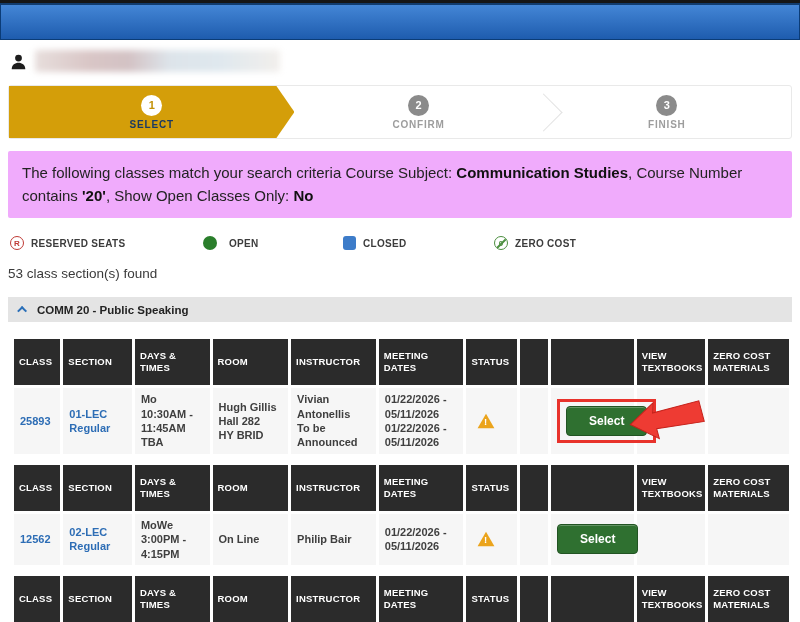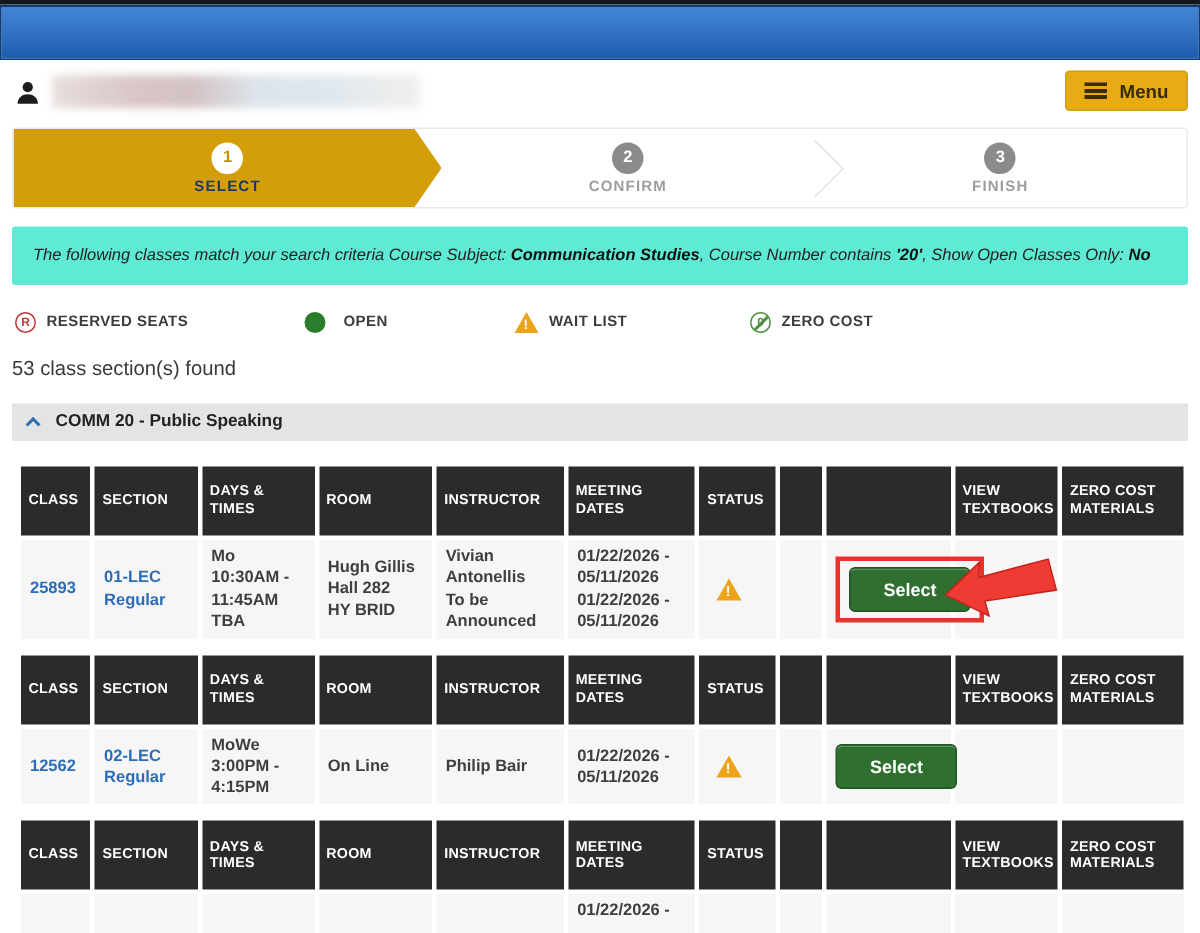--- a/index.html
+++ b/index.html
@@ -38,22 +38,22 @@
   .num-circle { width:21px; height:21px; border-radius:50%; display:flex; align-items:center; justify-content:center;
     font-size:11px; font-weight:bold; }
   .step-1 .num-circle { background:#fff; color:#c29107; }
   .step-grey .num-circle { background:#8b8b8b; color:#fff; }
   .step-label-active { font-size:10px; font-weight:bold; color:#1b3a63; letter-spacing:.8px; }
   .step-label { font-size:10px; font-weight:bold; color:#9d9d9d; letter-spacing:.8px; }
   .chev-div { position:absolute; right:-14px; top:13px; width:27px; height:27px;
     border-top:1px solid #e2e2e2; border-right:1px solid #e2e2e2; transform:rotate(45deg); z-index:2; }
 
   
-  .info-box { margin:12px 8px 0 8px; background:#5eead4; border-radius:2px; padding:11px 14px;
-    font-size:11px; color:#232323; line-height:1.5;font-style:italic; }
+  .info-box { margin:12px 8px 0 8px; background:#f0abfc; border-radius:2px; padding:11px 14px;
+    font-size:15px; color:#232323; line-height:1.5; }
   .info-box b { color:#111; }
 
   
   .legend { display:flex; align-items:center; margin:15px 8px 0 10px; height:20px; }
   .legend-item { display:flex; align-items:center; gap:7px; }
   .li-1{width:193px;} .li-2{width:140px;gap:12px;} .li-3{width:151px;} .li-4{width:157px;}
   .legend-label { font-size:10px; font-weight:bold; color:#3c3c3c; letter-spacing:.3px; }
   .ic-reserved { width:14px; height:14px; border:1.6px solid #bf3a35; border-radius:50%; color:#bf3a35;
     font-size:8px; font-weight:bold; display:flex; align-items:center; justify-content:center; }
   .ic-open { width:14px; height:14px; border-radius:50%; background:#2a7e2b; }
@@ -102,24 +102,20 @@
 <div class="topline"></div>
 <div class="topbar">
 </div>
 
 <div class="user-row">
   <svg class="person-svg" viewBox="0 0 20 20">
     <circle cx="10" cy="6" r="4" fill="#1d1d1d"></circle>
     <path d="M2 19c0-5 4-7.5 8-7.5s8 2.5 8 7.5z" fill="#1d1d1d"></path>
   </svg>
   <div class="redacted"></div>
-  <div class="menu-btn">
-    <div class="burger"></div>
-    <span class="menu-label">Menu</span>
-  </div>
 </div>
 
 <div class="steps">
   <div class="step step-1">
     <div class="num-circle">1</div>
     <div class="step-label-active">SELECT</div>
   </div>
   <div class="step step-grey">
     <div class="num-circle">2</div>
     <div class="step-label">CONFIRM</div>
@@ -137,23 +133,23 @@
 
 <div class="legend">
   <div class="legend-item li-1">
     <div class="ic-reserved">R</div>
     <span class="legend-label">RESERVED SEATS</span>
   </div>
   <div class="legend-item li-2">
     <div class="ic-open"></div>
     <span class="legend-label">OPEN</span>
   </div>
-  <div class="legend-item li-4">
-    <div class="tri"></div>
-    <span class="legend-label">WAIT LIST</span>
+  <div class="legend-item li-3">
+    <div class="ic-closed"></div>
+    <span class="legend-label">CLOSED</span>
   </div>
   <div class="legend-item">
     <div class="ic-zero">0</div>
     <span class="legend-label">ZERO COST</span>
   </div>
 </div>
 
 <div class="count">53 class section(s) found</div>
 
 <div class="accordion">

